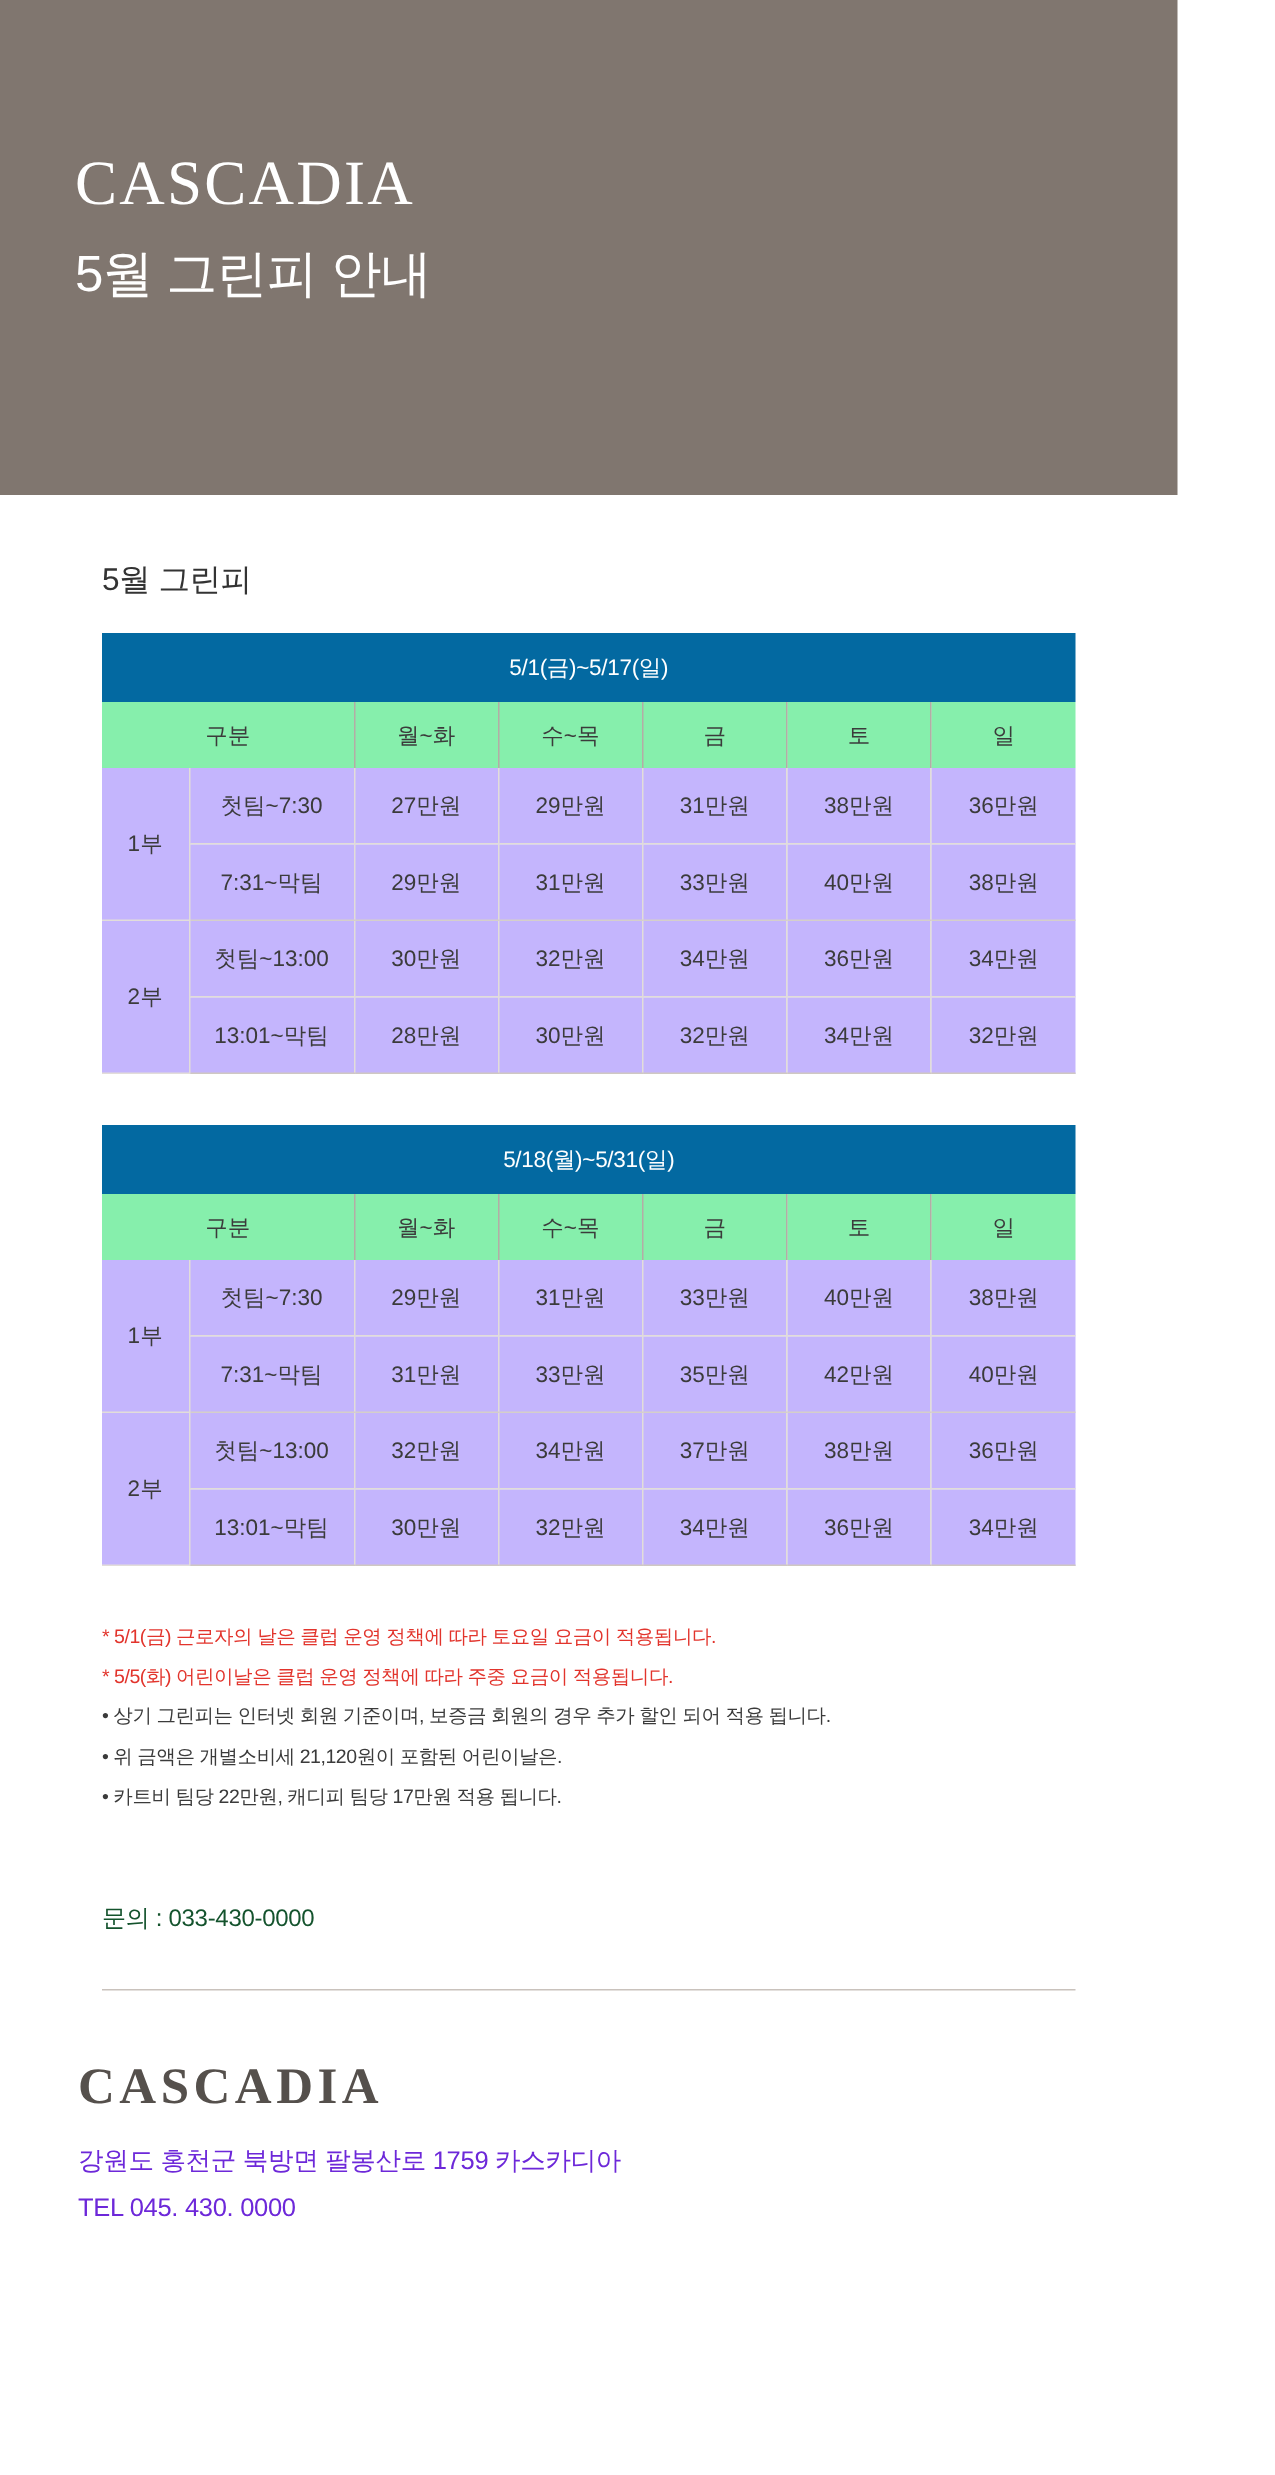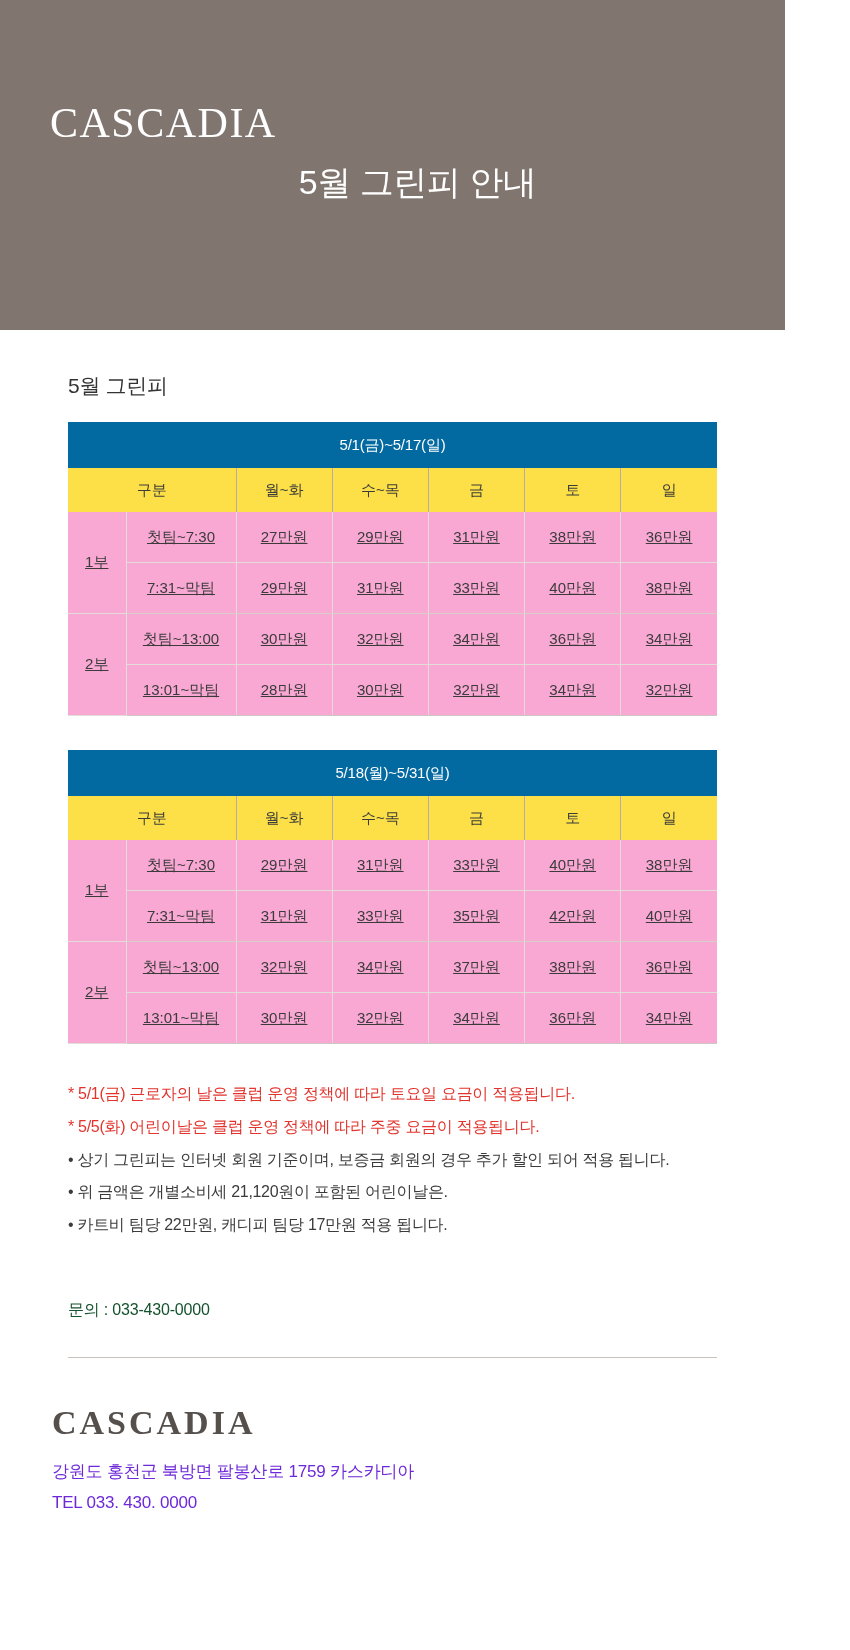--- a/index.html
+++ b/index.html
@@ -36,21 +36,20 @@
     letter-spacing: 1.5px;
     line-height: 1.1;
     font-weight: 400;
   }
   .hero-sub {
     color: #ffffff;
     font-size: 34px;
     font-weight: 400;
     margin-top: 14px;
     letter-spacing: -0.5px;
-    text-align: center;
   }
 
   
   .content {
     padding: 0 68px;
     box-sizing: border-box;
   }
   .section-title {
     font-size: 21px;
     color: #333333;
@@ -74,36 +73,35 @@
     color: #3b3b3b;
   }
   .t-period {
     background: #0369a1;
     color: #ffffff !important;
     font-size: 16px;
     height: 44px;
     letter-spacing: -0.2px;
   }
   .t-head td {
-    background: #fde047;
+    background: #86efac;
     color: #ffffff;
     height: 42px;
     font-size: 15px;
     border-right: 1px solid #b4aca6;
   }
   .t-head td:last-child { border-right: none; }
 
   .t-body td {
     height: 48px;
     border-bottom: 1px solid #e2ddd9;
     border-right: 1px solid #e2ddd9;
-    background: #f9a8d4;
+    background: #c4b5fd;
     font-size: 15px;
     color: #3b3b3b;
-    text-decoration: underline;
   }
   .t-body td:last-child { border-right: none; }
   .t-body td.part {
     border-right: 1px solid #e2ddd9;
     color: #3b3b3b;
   }
   .t-body tr.group-end td {
     border-bottom: 1px solid #d5cfca;
   }
   .t-body tr:last-child td {
@@ -111,21 +109,21 @@
   }
   .col-part { width: 58px; }
   .col-time { width: 110px; }
 
   
   .notes {
     margin-top: 6px;
     margin-bottom: 0;
   }
   .note {
-    font-size: 16px;
+    font-size: 13px;
     line-height: 2.05;
     letter-spacing: -0.3px;
   }
   .note.red { color: #e2342c; }
   .note.dark { color: #3b3b3b; }
 
   .contact {
     margin-top: 58px;
     font-size: 16px;
     color: #14532d;
@@ -302,16 +300,16 @@
     </div>
 
     <div class="contact">문의 : 033-430-0000</div>
 
     <hr class="divider">
   </div>
 
   <div class="footer">
     <div class="footer-brand">CASCADIA</div>
     <div class="footer-line">강원도 홍천군 북방면 팔봉산로 1759 카스카디아</div>
-    <div class="footer-line">TEL 033. 430. 0000</div>
+    <div class="footer-line">TEL 045. 430. 0000</div>
   </div>
 
 </div>
 
 </body></html>

